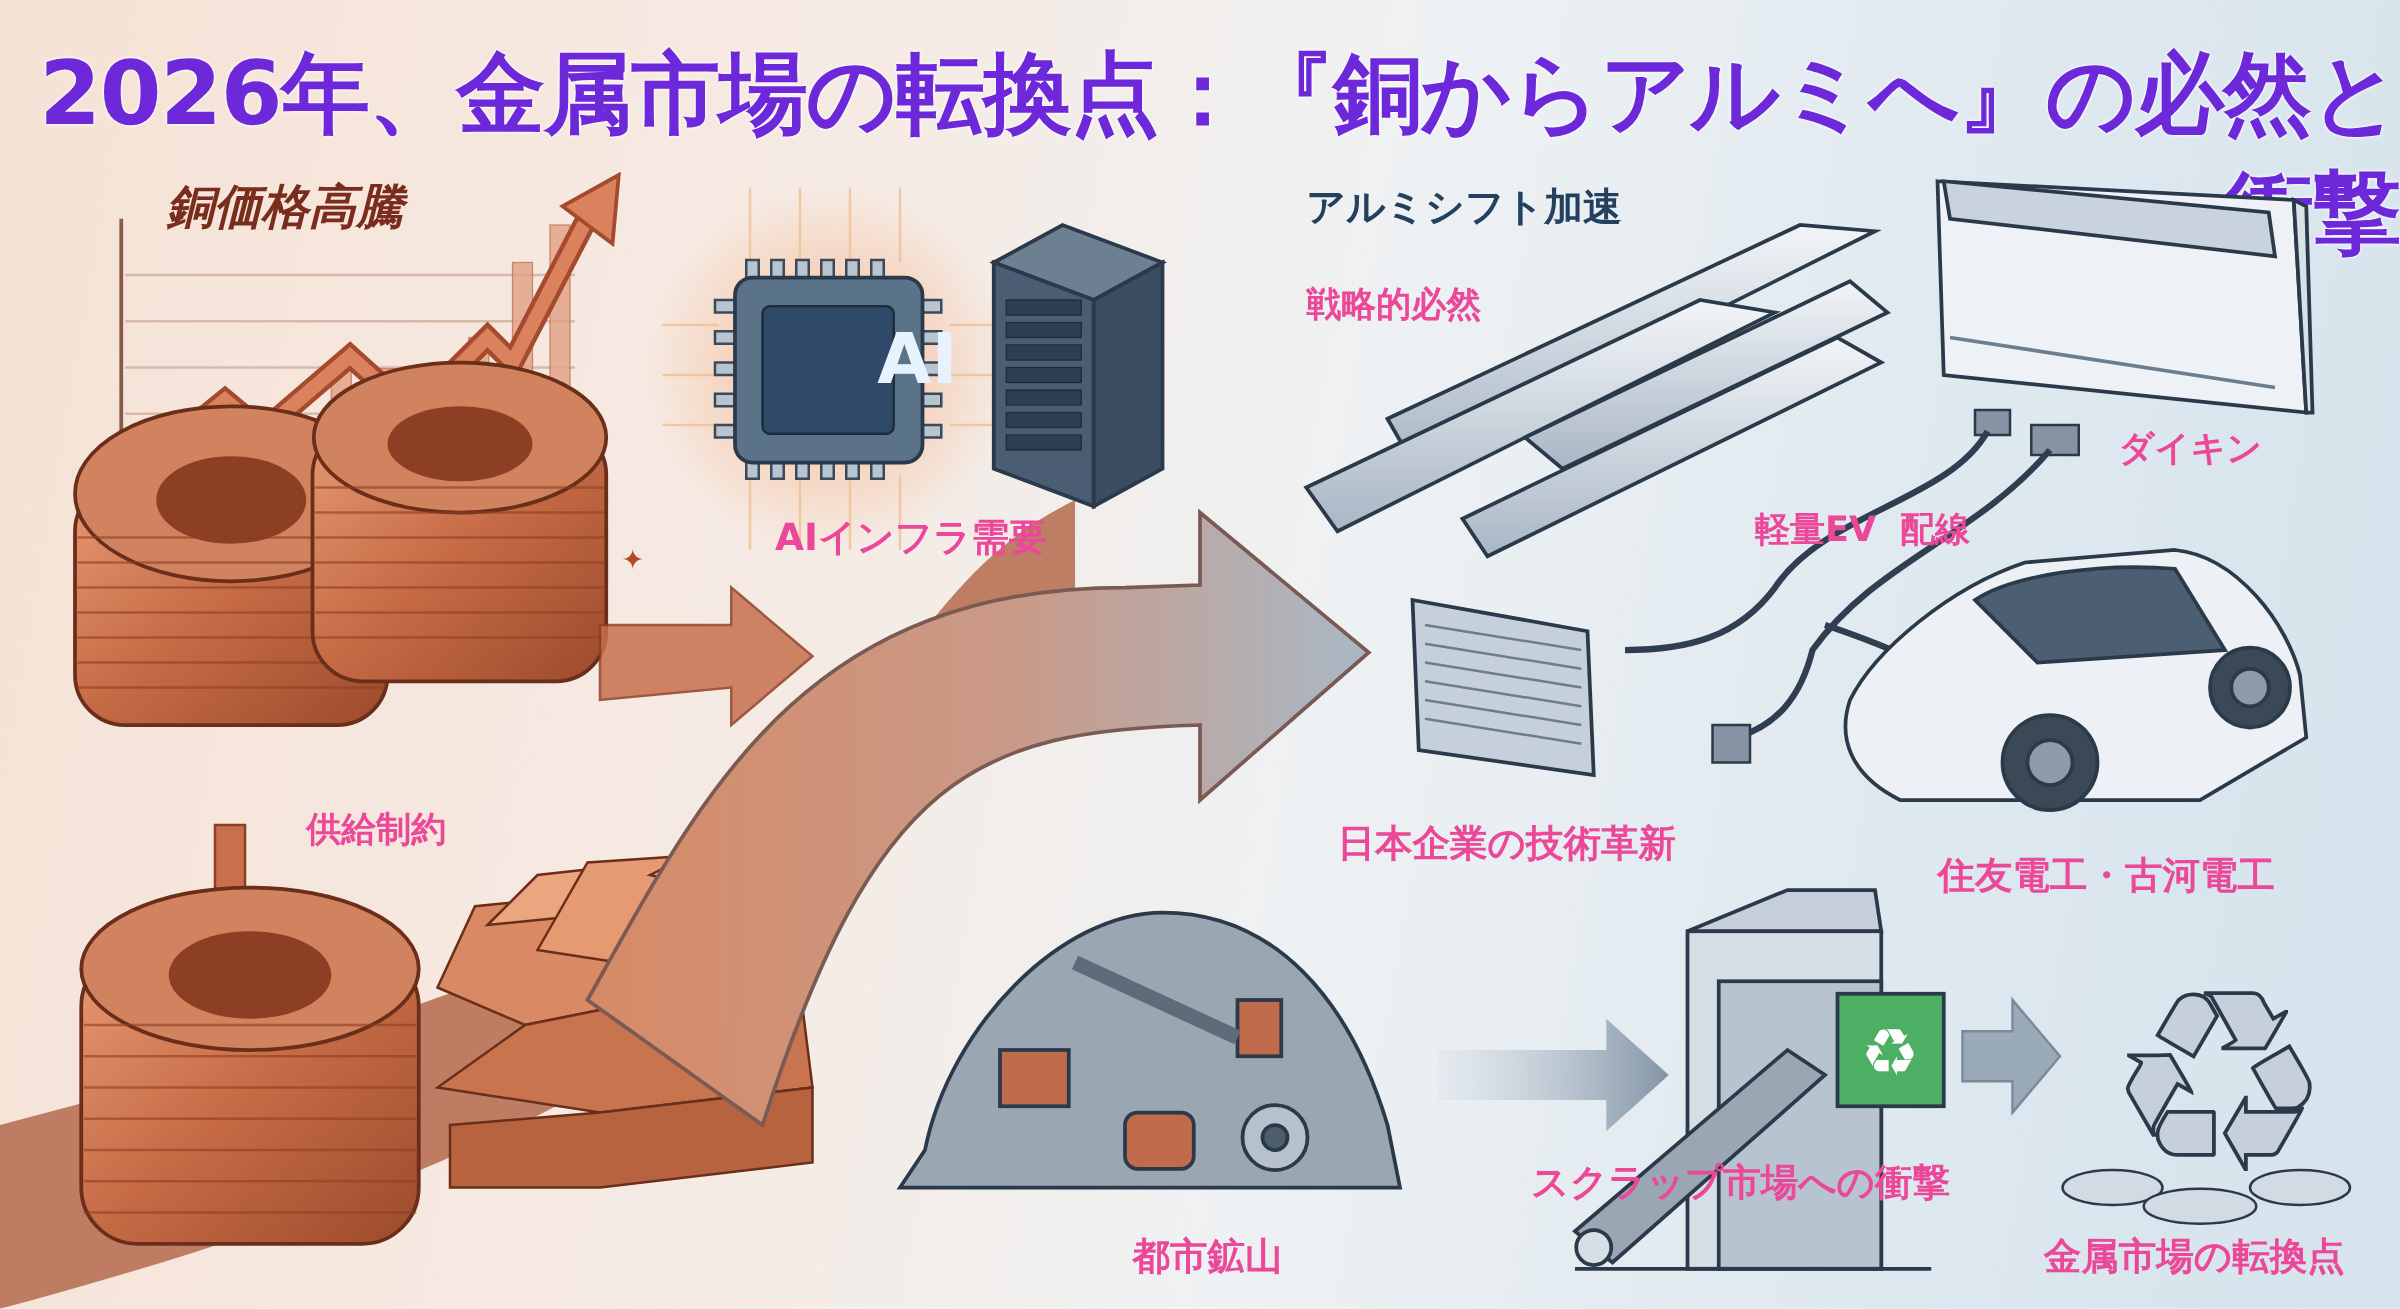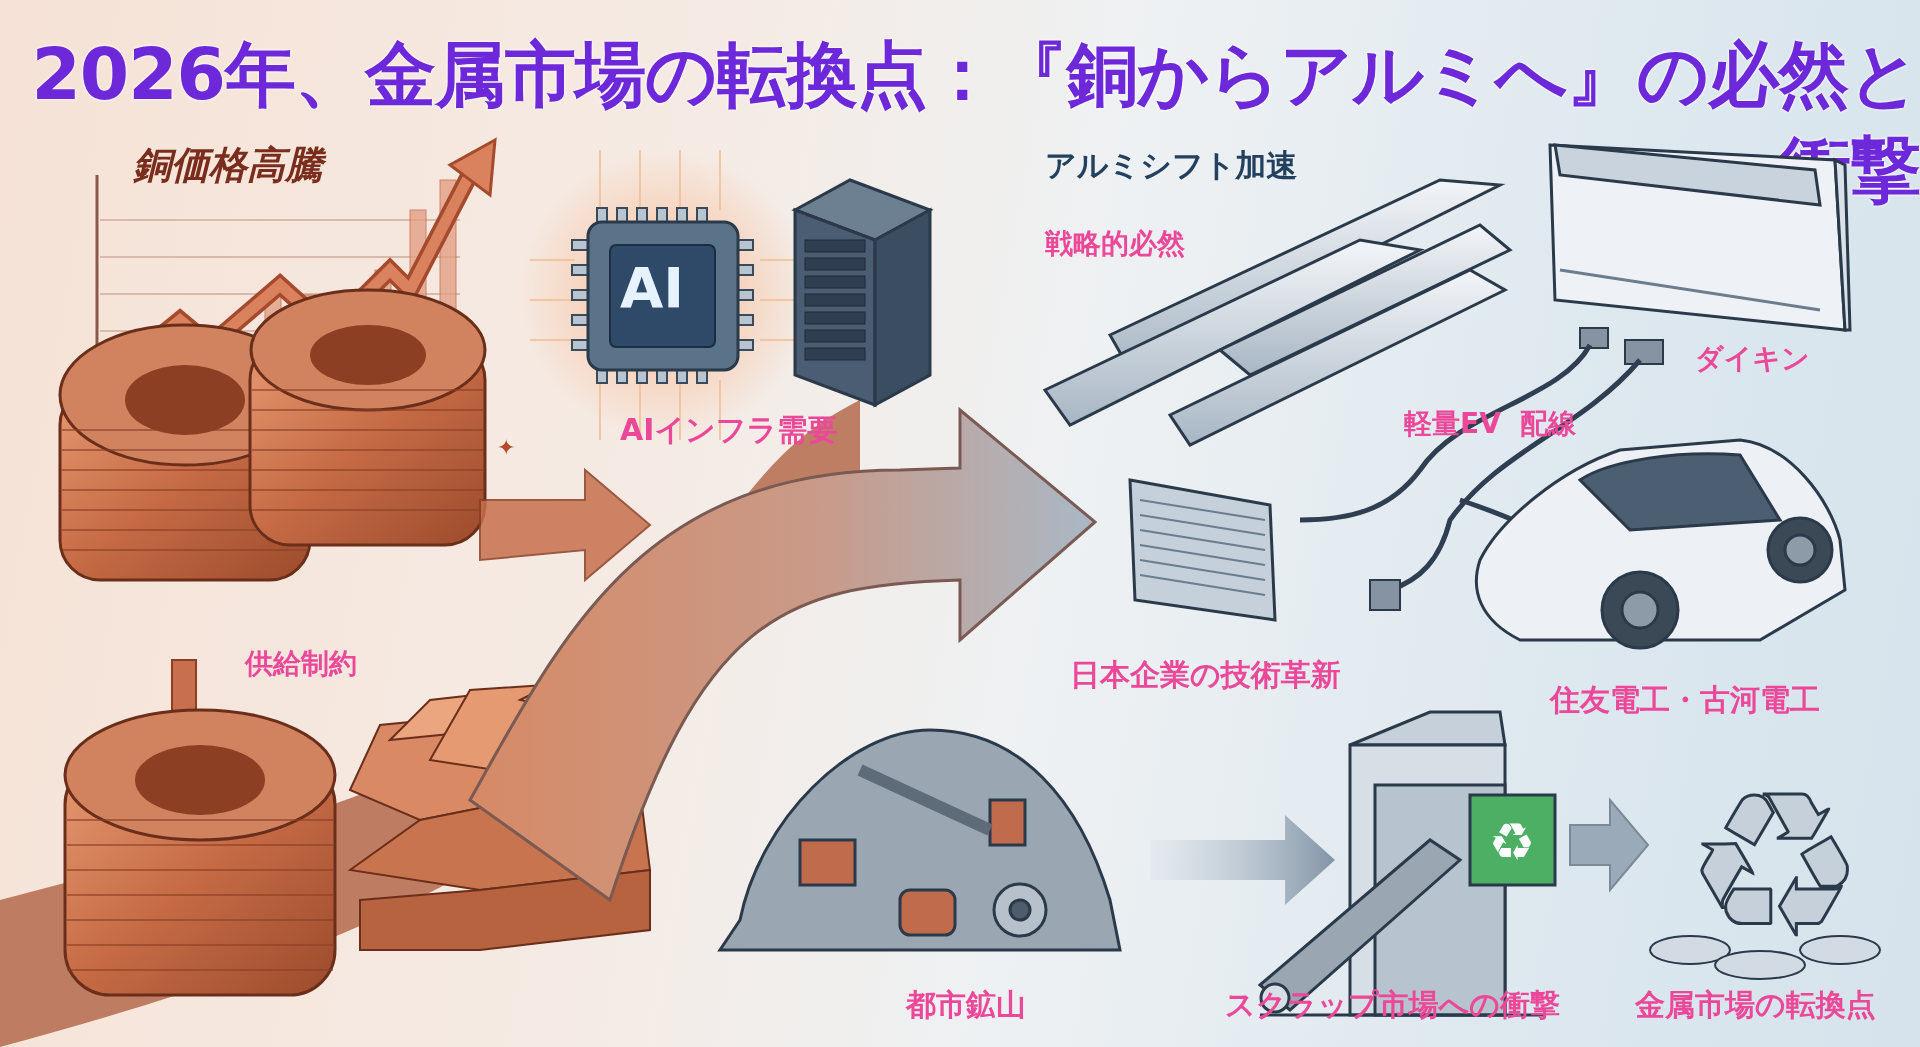--- a/index.html
+++ b/index.html
@@ -269,29 +269,29 @@
   <g>
     <text x="1775" y="935" fill="#c5d0da" stroke="#2b3a4a" stroke-width="3" font-size="200" text-anchor="middle">♻</text>
     <g fill="#d2dbe3" stroke="#2b3a4a" stroke-width="2">
       <ellipse cx="1690" cy="950" rx="40" ry="14"></ellipse>
       <ellipse cx="1760" cy="965" rx="45" ry="14"></ellipse>
       <ellipse cx="1840" cy="950" rx="40" ry="14"></ellipse>
     </g>
   </g>
 </svg>
 
-<div class="abs" style="left:620px; top:255px; width:128px; text-align:left; font-size:56px; font-weight:bold; color:#e7f2ff;">AI</div>
+<div class="abs" style="left:638px; top:255px; width:128px; text-align:right; font-size:56px; font-weight:bold; color:#e7f2ff;">AI</div>
 
 <div class="abs label label-copper" style="left:133px; top:140px;font-style:italic;">銅価格高騰</div>
 <div class="abs label label-md" style="left:620px; top:410px;">AIインフラ需要</div>
 <div class="abs label label-md" style="left:245px; top:645px; font-size:28px;">供給制約</div>
 
 <div class="abs label label-navy" style="left:1045px; top:145px;">アルミシフト加速</div>
 <div class="abs label label-md" style="left:1045px; top:225px; font-size:28px;">戦略的必然</div>
 <div class="abs label label-md" style="left:1695px; top:340px; font-size:28px;">ダイキン</div>
 <div class="abs label label-md" style="left:1360px; top:405px; font-size:28px;margin-left:44px;">軽量EV</div>
 <div class="abs label label-md" style="left:1520px; top:405px; font-size:28px;">配線</div>
 <div class="abs label label-md" style="left:1070px; top:655px; font-size:30px;">日本企業の技術革新</div>
 <div class="abs label label-md" style="left:1550px; top:680px; font-size:30px;">住友電工・古河電工</div>
 
 <div class="abs label label-md" style="left:890px; top:985px; font-size:30px;margin-left:16px;">都市鉱山</div>
-<div class="abs label label-md" style="left:1225px; top:985px; font-size:30px;">スクラップ市場への衝撃</div>
+<div class="abs label label-md" style="left:1225px; top:926px; font-size:30px;">スクラップ市場への衝撃</div>
 <div class="abs label label-md" style="left:1635px; top:985px; font-size:30px;">金属市場の転換点</div>
 
 </body></html>

